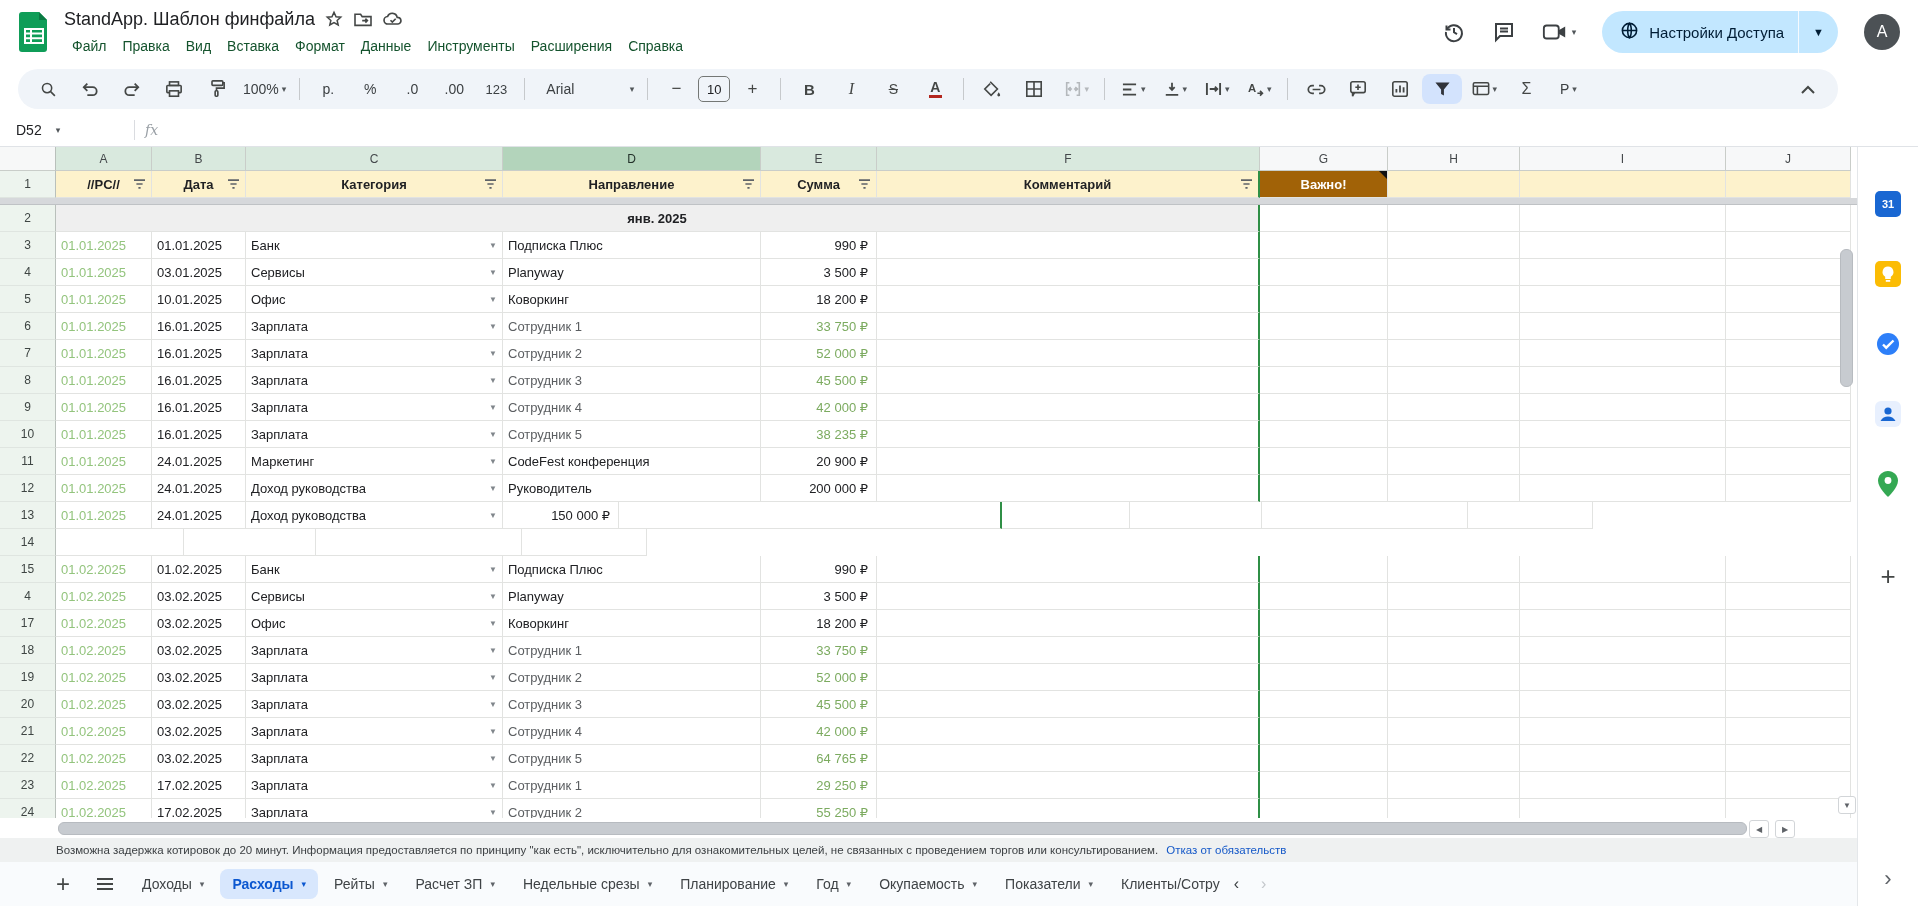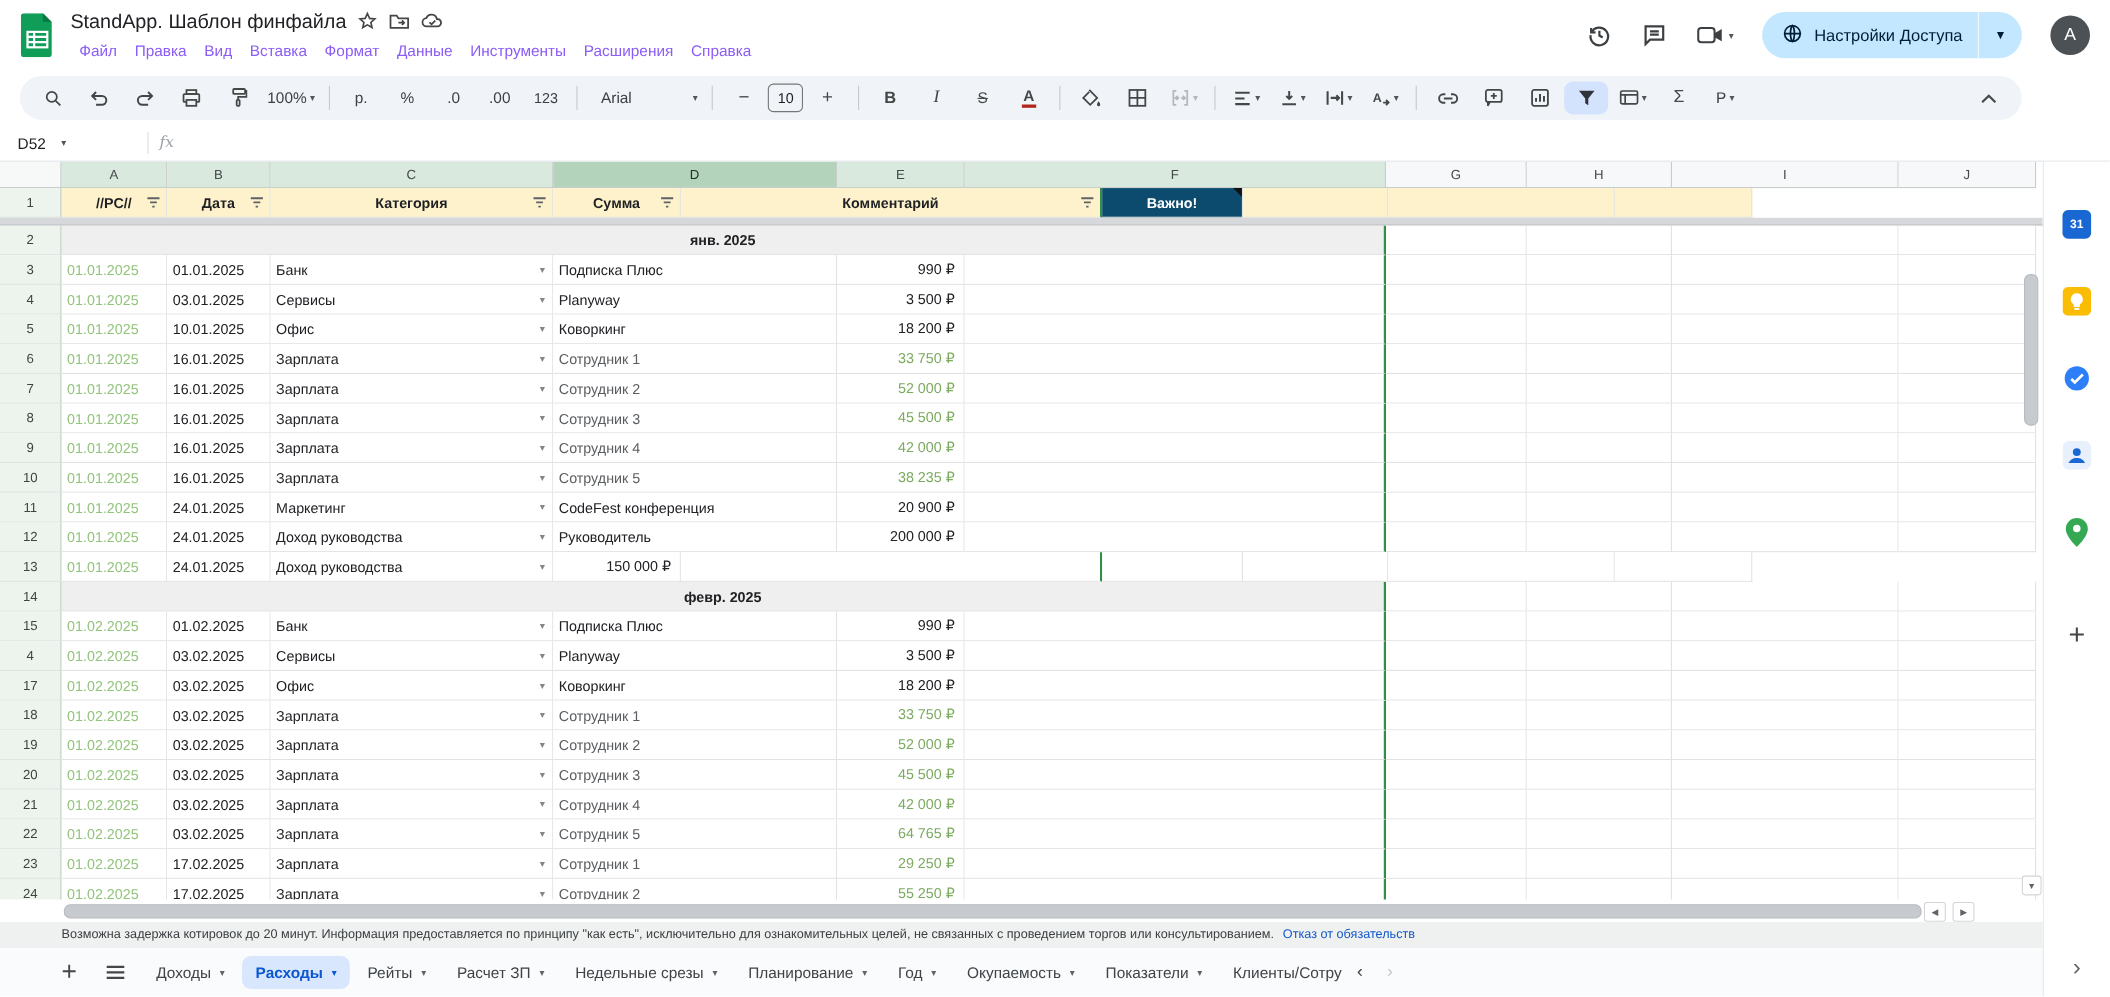--- a/index.html
+++ b/index.html
@@ -7,21 +7,21 @@
   .app{width:1918px;height:906px;display:flex;flex-direction:column;}
 
   
   .top{height:64px;display:flex;align-items:center;padding:0 0 0 14px;background:#fff;flex:0 0 auto;}
   .logo{width:40px;height:52px;display:flex;align-items:center;justify-content:center;margin-right:10px;}
   .title-block{display:flex;flex-direction:column;justify-content:center;min-width:0;}
   .title-row{display:flex;align-items:center;gap:10px;height:28px;}
   .doc-title{font-size:18px;color:#202124;}
   .title-ic{display:flex;align-items:center;color:#444746;}
   .menubar{display:flex;align-items:center;height:26px;}
-  .menu-item{font-size:14px;color:#8b5cf6;padding:2px 8px;border-radius:6px;cursor:default;}
+  .menu-item{font-size:14px;color:#14532d;padding:2px 8px;border-radius:6px;cursor:default;}
   .top-right{margin-left:auto;display:flex;align-items:center;gap:26px;padding-right:18px;}
   .tr-ic{color:#3c4043;display:flex;align-items:center;}
   .share-pill{display:flex;align-items:center;background:#c2e7ff;border-radius:24px;height:42px;overflow:hidden;}
   .share-main{display:flex;align-items:center;gap:10px;padding:0 14px 0 18px;font-size:15px;color:#001d35;font-weight:500;}
   .share-sep{width:1px;height:42px;background:#f6fafe;}
   .share-caret{padding:0 14px;font-size:11px;color:#001d35;}
   .avatar{width:36px;height:36px;border-radius:50%;background:#4c5155;color:#fff;display:flex;align-items:center;justify-content:center;font-size:16px;}
 
   
   .toolbar-row{height:50px;display:flex;align-items:center;padding:0 18px;flex:0 0 auto;background:#fff;}
@@ -67,21 +67,21 @@
   .colhead.sel{background:#b3d4bb;color:#23312a;}
   .colhead.plain{background:#f7f8f9;}
   .gutter{width:56px;box-sizing:border-box;background:#edf4ee;border-right:1px solid #b9c0bb;border-bottom:1px solid #dfe5e0;
     display:flex;align-items:center;justify-content:center;font-size:12px;color:#3e4543;flex:0 0 auto;}
   .cell{box-sizing:border-box;border-right:1px solid #e2e3e1;border-bottom:1px solid #e2e3e1;display:flex;align-items:center;
     font-size:13px;color:#202124;padding:0 5px;overflow:hidden;white-space:nowrap;flex:0 0 auto;background:#fff;}
   .hdr-row .cell{background:#fdf2cc;font-weight:700;justify-content:center;position:relative;color:#1f2023;}
   .hdr-row{height:32px;}
   .hdr-row .gutter{height:32px;}
   .funnel{position:absolute;right:5px;top:50%;transform:translateY(-50%);}
-  .cell.imp{background:#0c4a6e;color:#fff;font-weight:700;justify-content:center;position:relative;}
+  .cell.imp{background:#a16207;color:#fff;font-weight:700;justify-content:center;position:relative;}
   .cell.imp .corner-note{position:absolute;top:0;right:0;width:0;height:0;border-top:8px solid #111;border-left:8px solid transparent;}
   .freeze{height:6px;background:#d6d8db;border-bottom:1px solid #bfc2c5;flex:0 0 auto;}
   .rows-area{flex:1;overflow:hidden;min-height:0;}
   .grid-row{height:27px;}
   .grid-row .gutter{height:27px;}
   .band{background:#efefef;font-weight:700;justify-content:center;}
   .cell.f-edge{border-right:2px solid #2f8f46;}
   .cell.a-date{color:#93c47d;}
   .cell.e-amt{justify-content:flex-end;padding-right:8px;}
   .cell.e-amt.green{color:#7cab60;}
@@ -391,20 +391,26 @@
               <svg class="funnel" width="13" height="12" viewBox="0 0 13 12">
                 <path d="M1 2.2h11M3.4 6h6.2M5.4 9.8h2.2" stroke="#5f6368" stroke-width="1.7"></path>
               </svg>
             </div>
             <div class="cell" style="width: 257px;">
               <span style="margin:0 auto;">Категория</span>
               <svg class="funnel" width="13" height="12" viewBox="0 0 13 12">
                 <path d="M1 2.2h11M3.4 6h6.2M5.4 9.8h2.2" stroke="#5f6368" stroke-width="1.7"></path>
               </svg>
             </div>
+            <div class="cell" style="width: 258px;">
+              <span style="margin:0 auto;">Направление</span>
+              <svg class="funnel" width="13" height="12" viewBox="0 0 13 12">
+                <path d="M1 2.2h11M3.4 6h6.2M5.4 9.8h2.2" stroke="#5f6368" stroke-width="1.7"></path>
+              </svg>
+            </div>
             <div class="cell" style="width: 116px;">
               <span style="margin:0 auto;">Сумма</span>
               <svg class="funnel" width="13" height="12" viewBox="0 0 13 12">
                 <path d="M1 2.2h11M3.4 6h6.2M5.4 9.8h2.2" stroke="#5f6368" stroke-width="1.7"></path>
               </svg>
             </div>
             <div class="cell f-edge" style="width: 383px;">
               <span style="margin:1px auto;">Комментарий</span>
               <svg class="funnel" width="13" height="12" viewBox="0 0 13 12">
                 <path d="M1 2.2h11M3.4 6h6.2M5.4 9.8h2.2" stroke="#5f6368" stroke-width="1.7"></path>
@@ -598,21 +604,20 @@
               </div>
               <div class="cell e-amt" style="width: 116px;">150 000 ₽</div>
               <div class="cell f-edge" style="width: 383px;"></div>
               <div class="cell" style="width: 128px;"></div>
               <div class="cell" style="width: 132px;"></div>
               <div class="cell" style="width: 206px;"></div>
               <div class="cell" style="width: 125px;"></div>
             </div>
             <div class="grid-row">
               <div class="gutter">14</div>
-              <div class="cell band f-edge" style="width: 1204px;">февр. 2025</div>
               <div class="cell" style="width: 128px;"></div>
               <div class="cell" style="width: 132px;"></div>
               <div class="cell" style="width: 206px;"></div>
               <div class="cell" style="width: 125px;"></div>
             </div>
             <div class="grid-row">
               <div class="gutter">15</div>
               <div class="cell a-date" style="width: 96px;">01.02.2025</div>
               <div class="cell " style="width: 94px;">01.02.2025</div>
               <div class="cell c-cat" style="width: 257px;">

